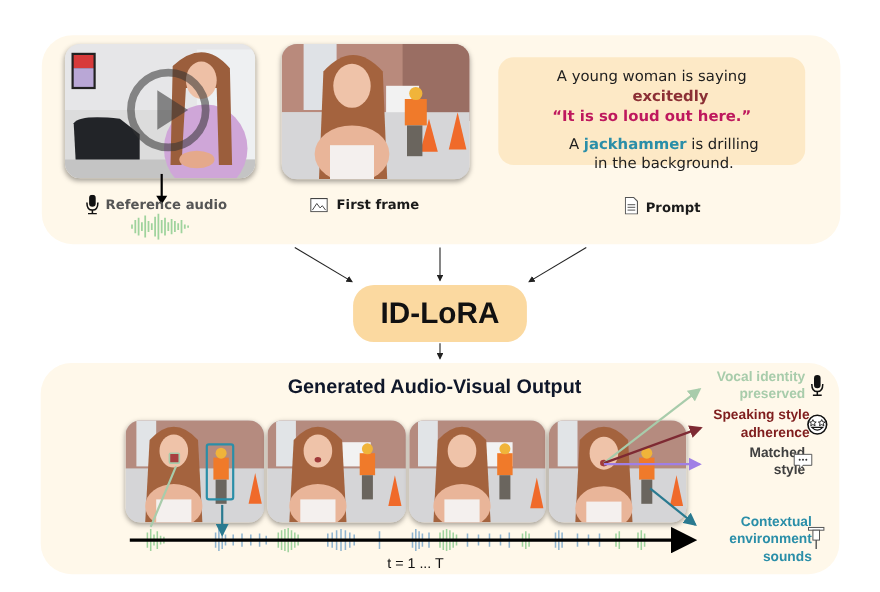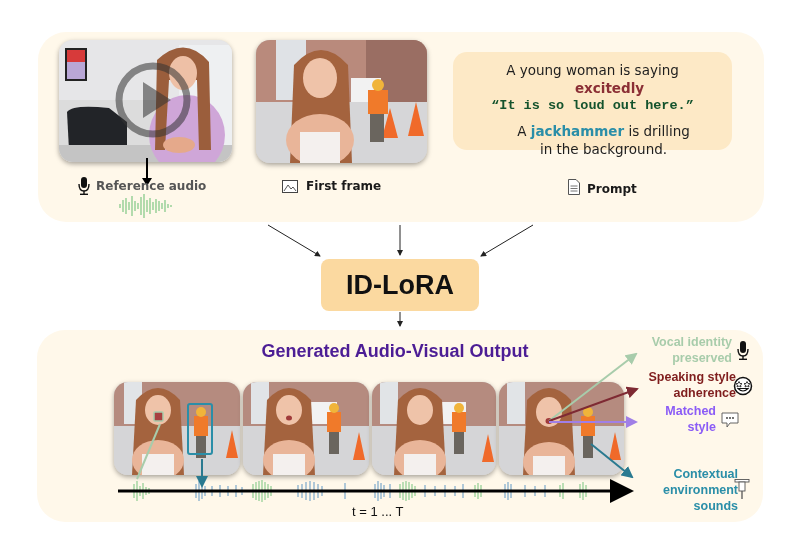--- a/index.html
+++ b/index.html
@@ -6,27 +6,27 @@
     body { width:800px; height:538px; background:#ffffff; position:relative; overflow:hidden;
            font-family:"DejaVu Sans", sans-serif; }
     .abs { position:absolute; }
     .panel { position:absolute; background:#fff8ea; border-radius:28px; }
     .photo { position:absolute; border-radius:14px; overflow:hidden;
              box-shadow:0 2px 5px rgba(0,0,0,0.35); }
     .label { position:absolute; font-weight:bold; font-size:12px; color:#1a1a1a; white-space:nowrap; }
     .prompt-box { position:absolute; background:#fde9c6; border-radius:14px; text-align:center;
                   font-size:13.5px; color:#1e1e1e; line-height:18px; }
     .hl-red { color:#8b2f35; font-weight:bold;margin-left:34px; }
-    .hl-purple { color:#14532d; font-weight:bold;font-family:Liberation Mono, monospace; }
+    .hl-purple { color:#be185d; font-weight:bold; }
     .hl-teal { color:#2a8ea8; font-weight:bold; }
     .idlora { position:absolute; left:321px; top:259px; width:158px; height:52px; background:#fbd9a0;
-              border-radius:8px; text-align:center; line-height:52px; font-weight:bold;
+              border-radius:19px; text-align:center; line-height:52px; font-weight:bold;
               font-size:27px; color:#111; font-family:"Liberation Sans", sans-serif; }
     .title { position:absolute; left:180px; top:341px; width:430px; text-align:center;
-             font-weight:bold; font-size:18px; color:#4c1d95; font-family:"Liberation Sans", sans-serif; }
+             font-weight:bold; font-size:18px; color:#0f172a; font-family:"Liberation Sans", sans-serif; }
     .out-label { position:absolute; text-align:right; font-weight:bold; font-size:12.5px; line-height:16px;
                  font-family:"Liberation Sans", sans-serif; white-space:nowrap; }
     .tlabel { position:absolute; left:352px; top:504px; font-weight:normal; font-size:13px; color:#111;
               font-family:"Liberation Sans", sans-serif; }
   </style>
 </head>
 <body>
 
 <div class="panel" style="left:38px; top:32px; width:726px; height:190px;"></div>
 
@@ -326,21 +326,21 @@
 <div class="tlabel">t = 1 ... T</div>
 
 <div class="out-label" style="left:640px; top:334px; width:92px; color:#a8ccab;">
   <div>Vocal identity</div>
   <div>preserved</div>
 </div>
 <div class="out-label" style="left:636px; top:369px; width:100px; color:#7f1d1d;">
   <div>Speaking style</div>
   <div>adherence</div>
 </div>
-<div class="out-label" style="left:624px; top:403px; width:92px; color:#8b5cf6;">
+<div class="out-label" style="left:640px; top:403px; width:92px; color:#404040;">
   <div>Matched</div>
   <div>style</div>
 </div>
 <div class="out-label" style="left:640px; top:466px; width:98px; color:#2a8ea8;">
   <div>Contextual</div>
   <div>environment</div>
   <div>sounds</div>
 </div>
 
 <div class="abs" style="left:737px; top:341px;">

